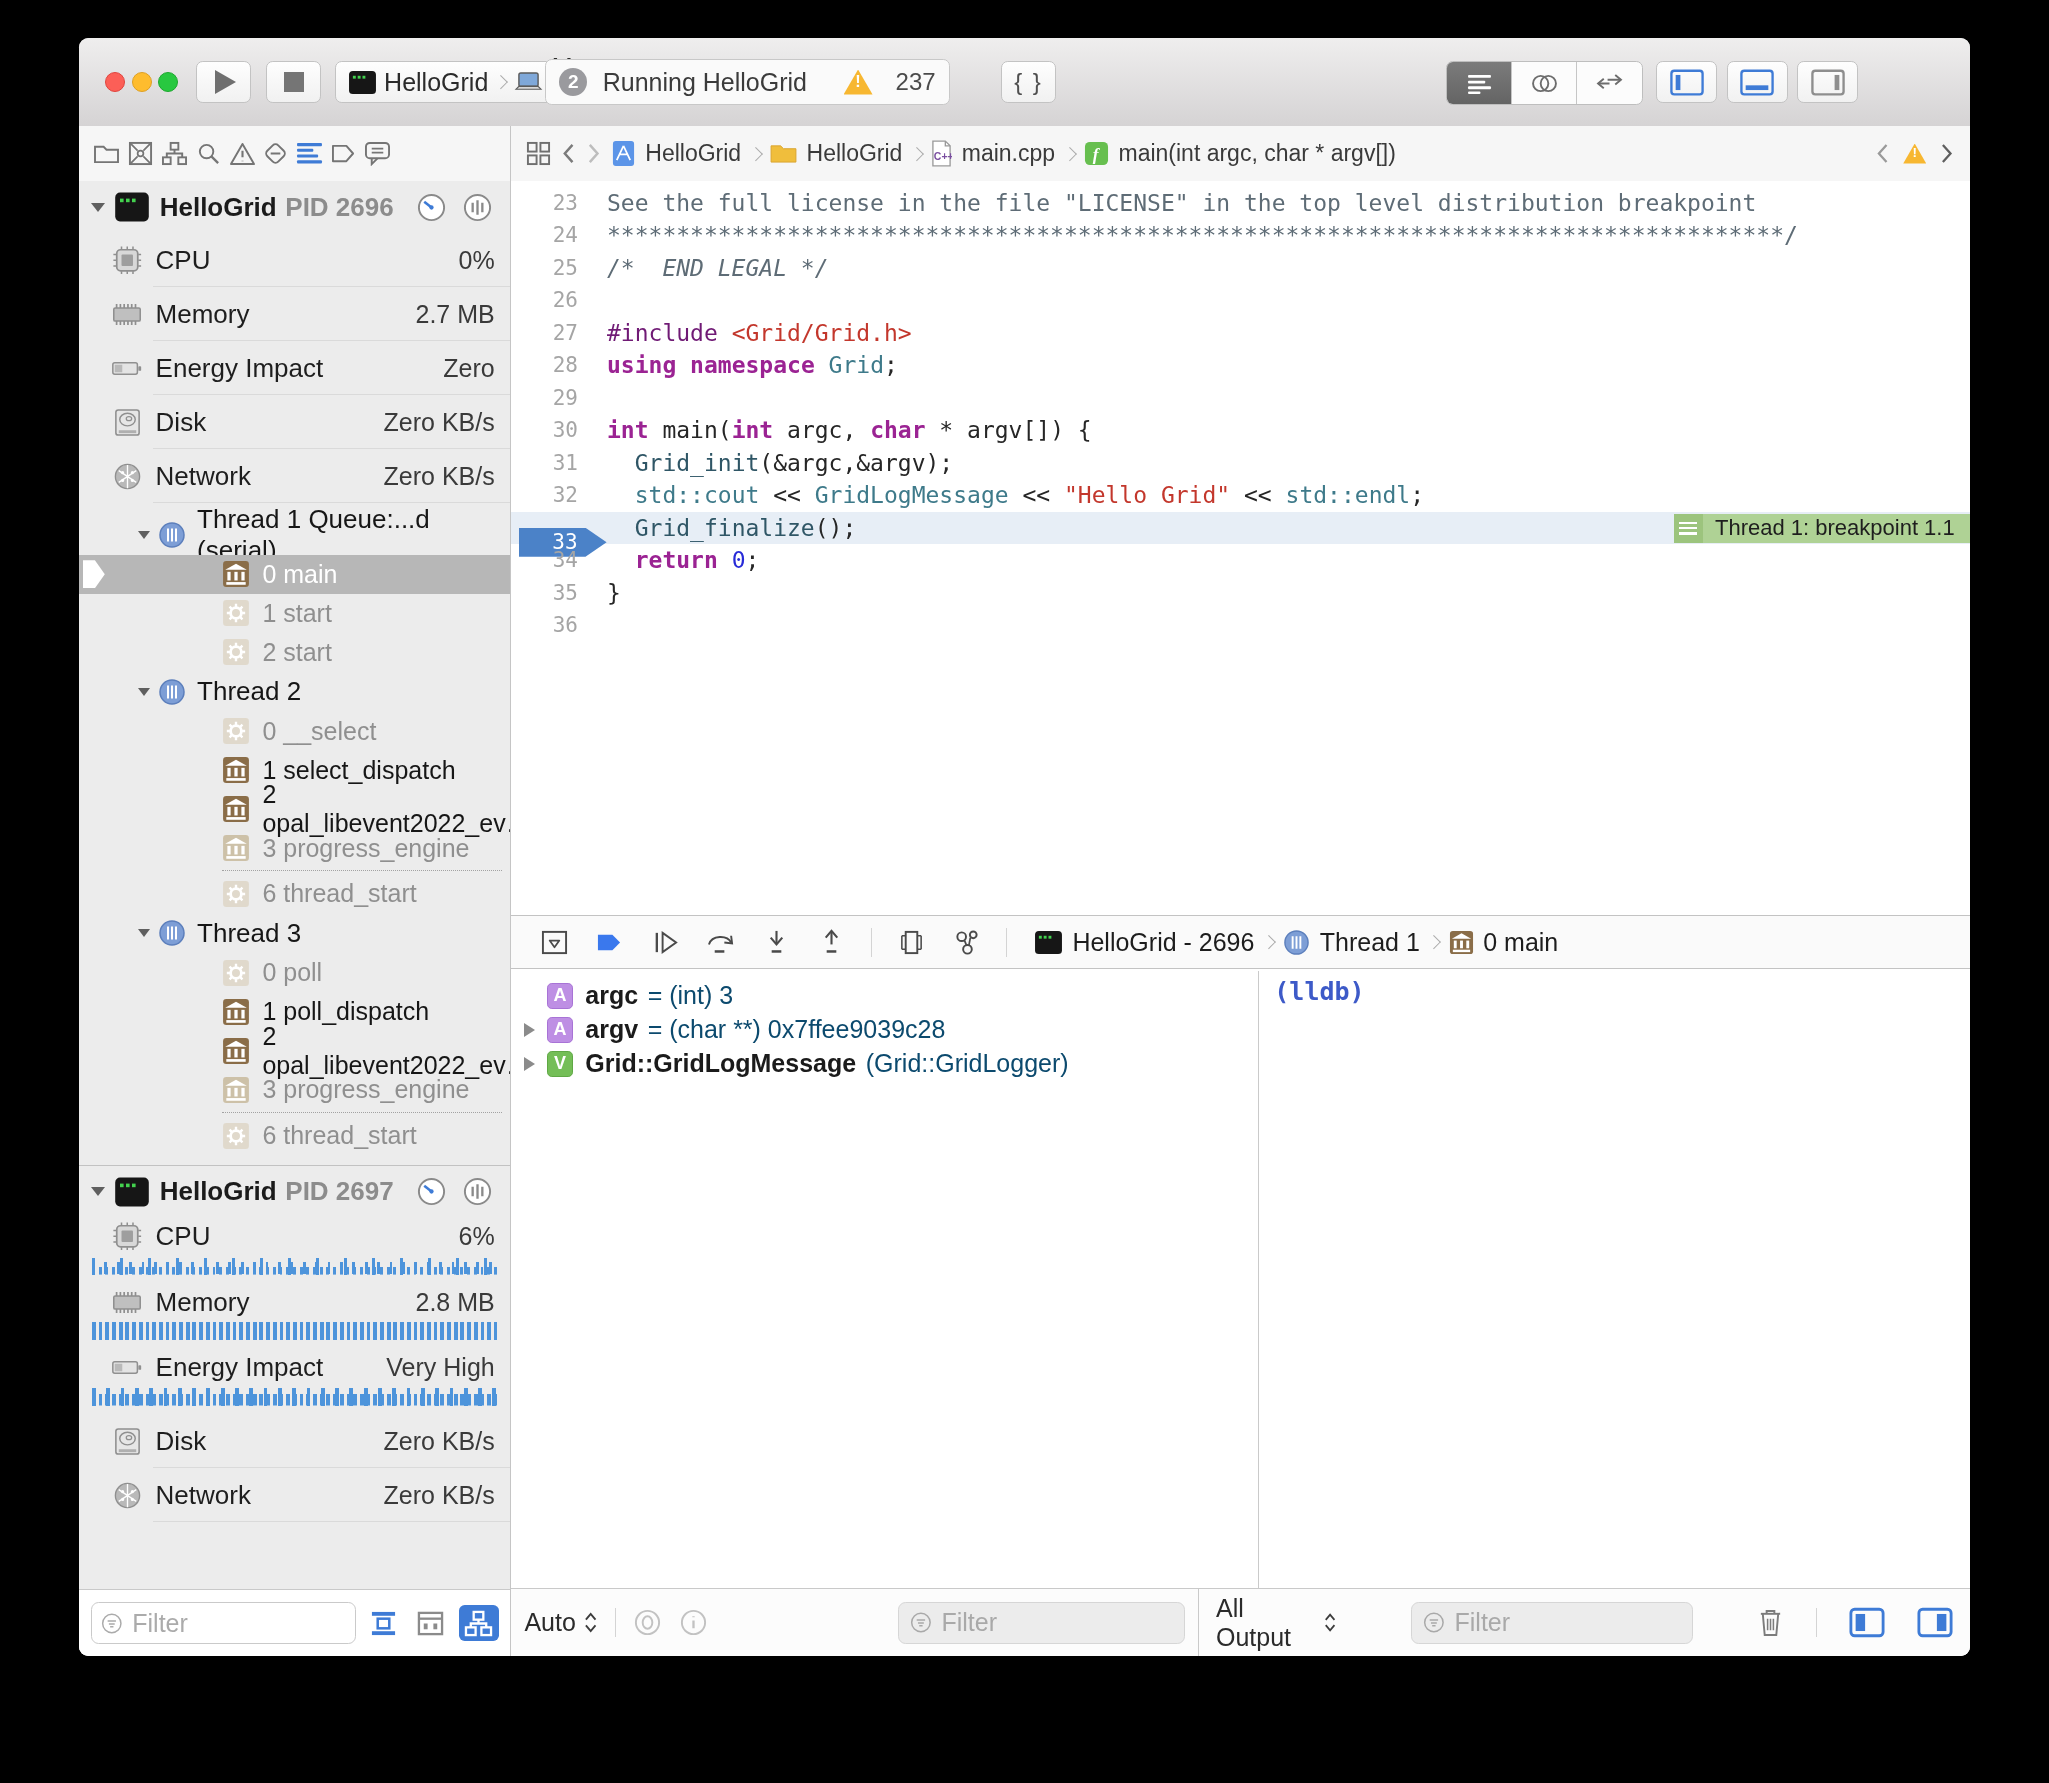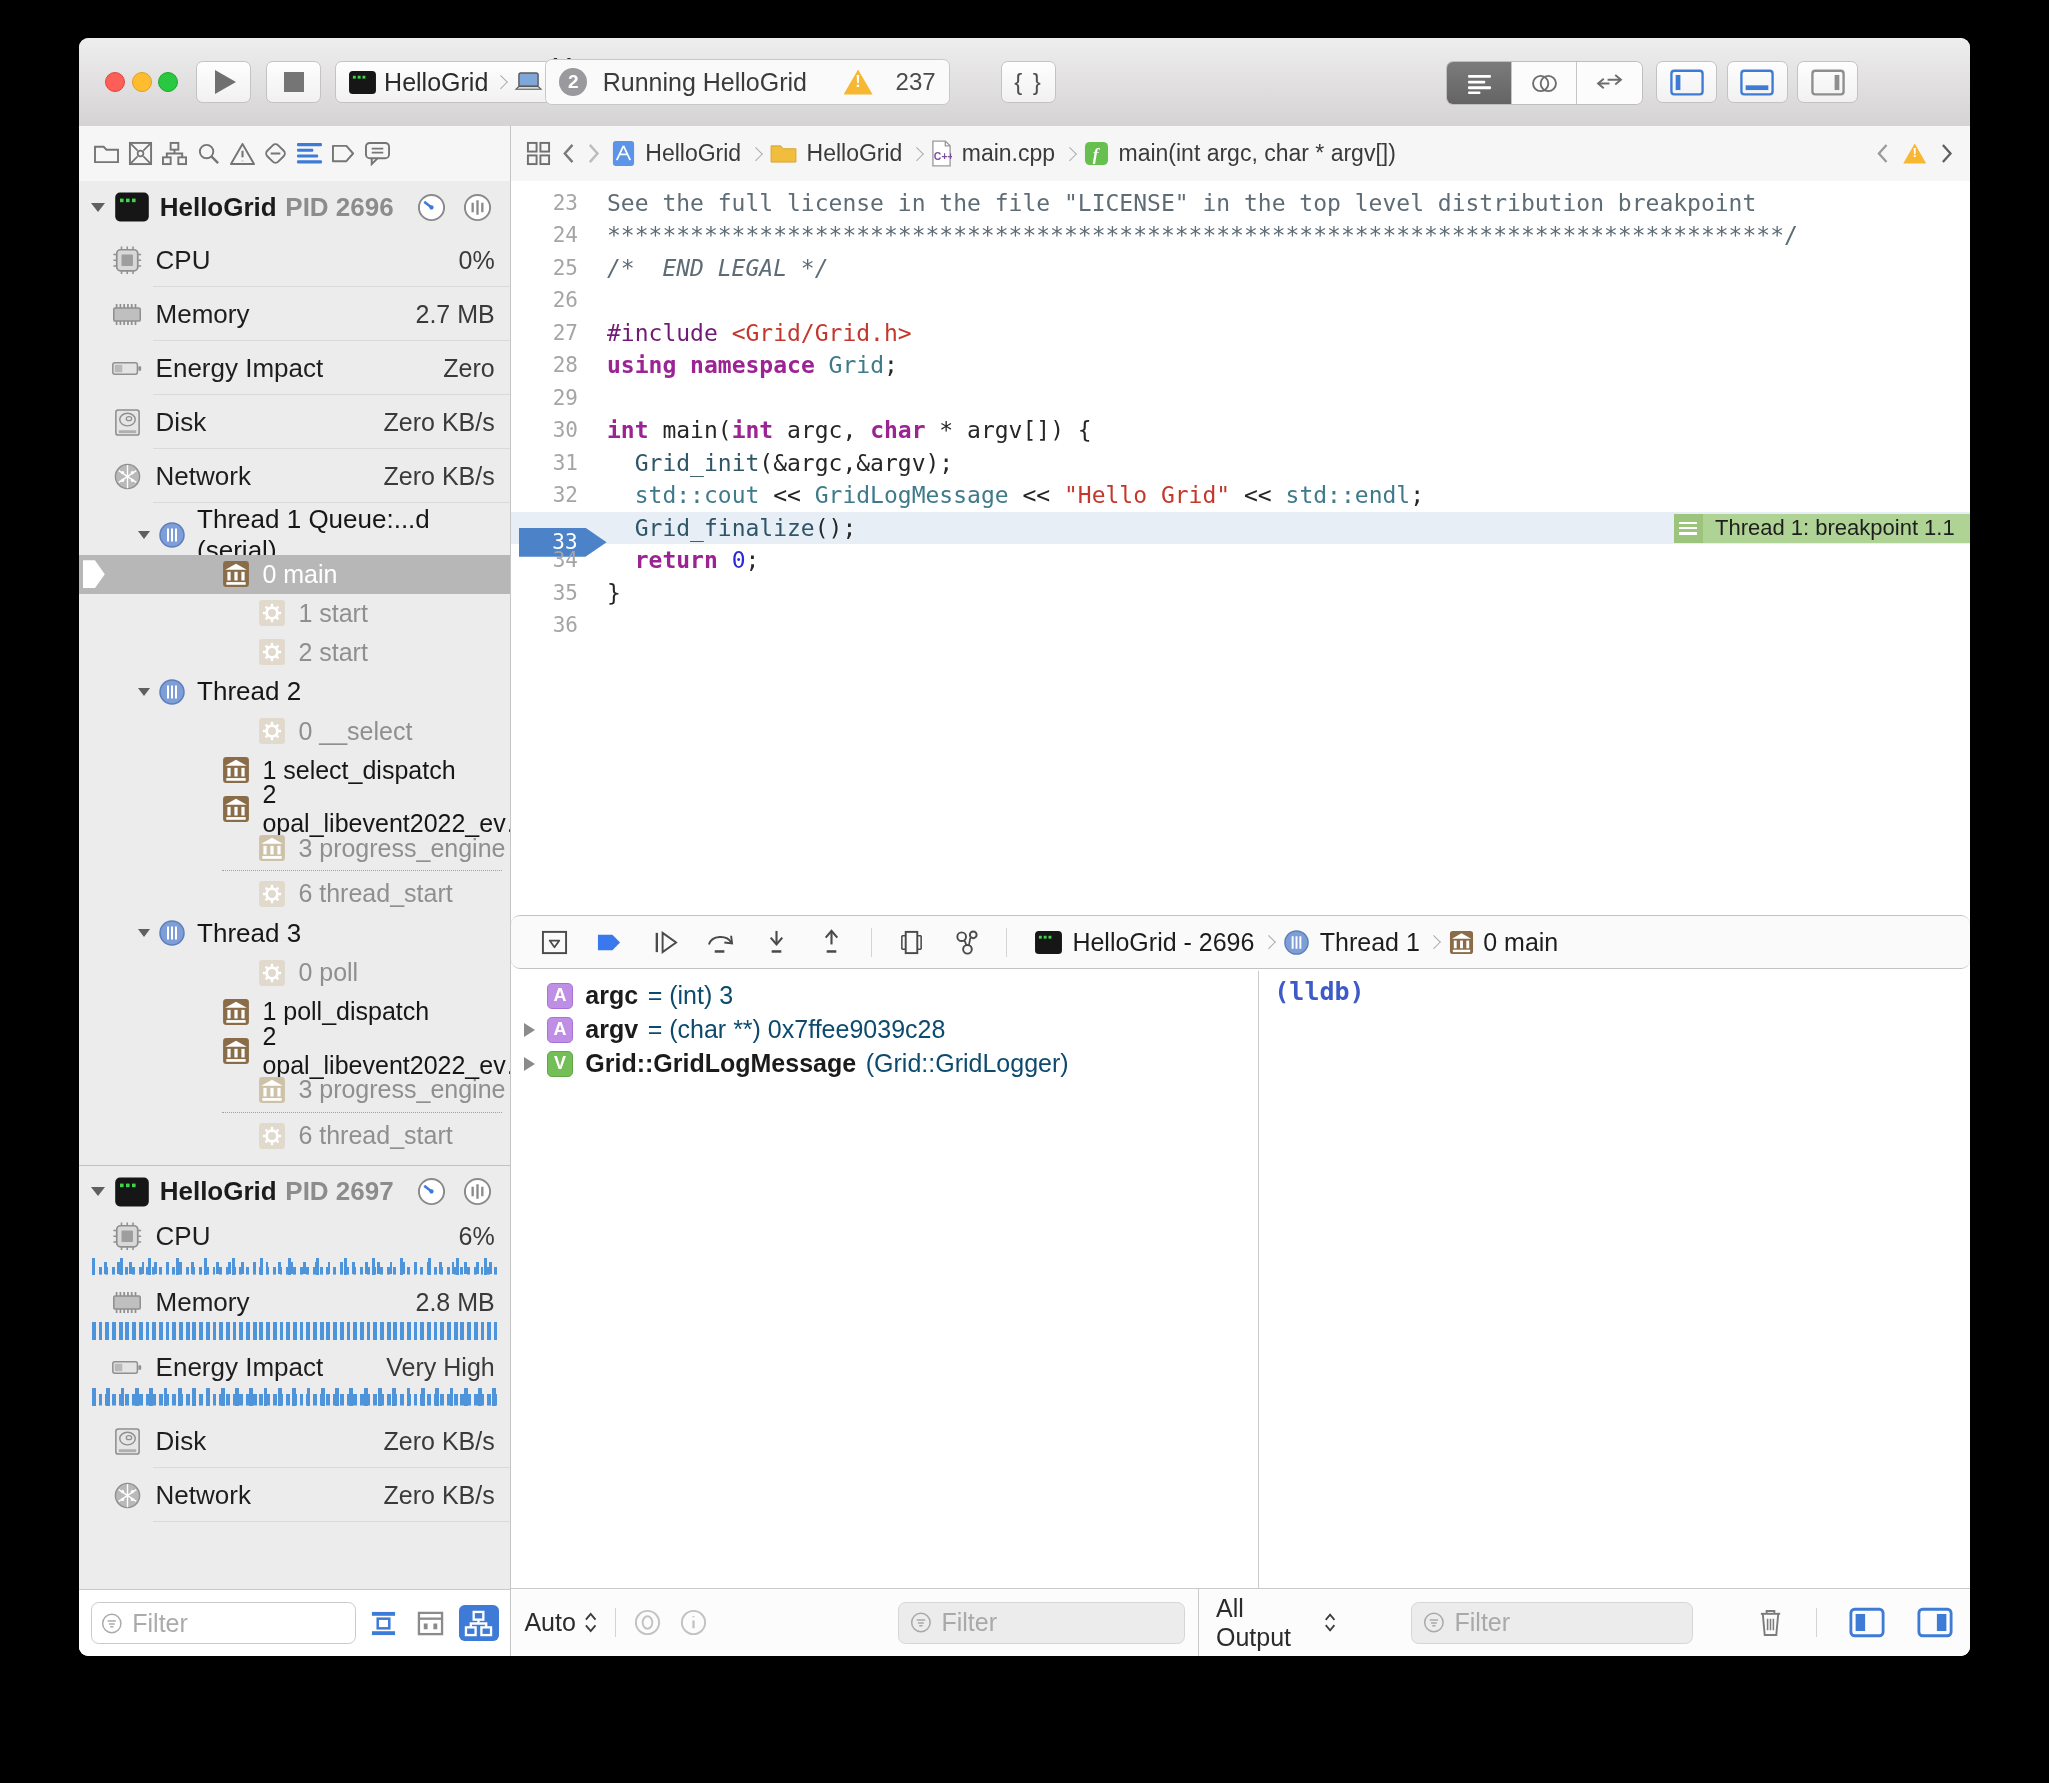--- a/index.html
+++ b/index.html
@@ -69,21 +69,21 @@
     repeating-linear-gradient(90deg,#4D94DB 0 2.9px,transparent 2.9px 28px) left bottom/100% 17px no-repeat;}
   .spark.full{background:repeating-linear-gradient(90deg,#4D94DB 0 3.8px,transparent 3.8px 6.7px) left bottom/100% 18px no-repeat;}
   .spark.energy{background:
     repeating-linear-gradient(90deg,#4D94DB 0 3.8px,transparent 3.8px 6.7px) left bottom/100% 11.5px no-repeat,
     repeating-linear-gradient(90deg,#4D94DB 0 3.8px,transparent 3.8px 14.3px) left bottom/100% 18px no-repeat;}
   .thread-head{height:40px;display:flex;align-items:center;padding-left:59px;font-size:26px;color:#161616;}
   .thread-head .disc{margin-right:7.6px;border-left-width:6.7px;border-right-width:6.7px;border-top-width:8.6px;}
   .thread-head .t-ico{margin-right:11.5px;display:flex;}
   .frame-row{height:39px;display:flex;align-items:center;padding-left:143px;position:relative;font-size:25px;color:#161616;}
   .frame-row .f-ico{margin-right:12.4px;display:flex;flex:none;}
-  .frame-row.dim{color:#8F8F8F;margin-left:36px;}
+  .frame-row.dim{color:#8F8F8F;}
   .frame-row.selected{background:#B7B7B7;color:#FFFFFF;}
   .frame-row.selected::before{content:"";position:absolute;left:3.8px;top:5.7px;width:22px;height:28px;background:#FFF;clip-path:polygon(0 0,55% 0,100% 50%,55% 100%,0 100%);}
   .dash-sep{border-top:1.9px dotted #A2A2A2;margin:2.9px 7.6px 2.9px 143px;}
   .sb-footer{position:absolute;left:0;right:0;bottom:0;height:67px;background:#FFFFFF;border-top:1px solid #C9C9C9;display:flex;align-items:center;padding:0 11.5px;gap:7.6px;box-sizing:border-box;}
   .filter-field{height:42px;border:1px solid #CACACA;border-radius:7.6px;background:#FFF;display:flex;align-items:center;padding:0 9.6px;gap:7.6px;box-sizing:border-box;flex:1;}
   .filter-field input{border:none;outline:none;background:transparent;font-size:25px;color:#444;width:100%;font-family:"Liberation Sans",sans-serif;}
   .filter-field input::placeholder{color:#ABABAB;}
   .sbf-ico{width:40px;height:36px;display:flex;align-items:center;justify-content:center;flex:none;}
   .sbf-ico.selblue{background:#3E7BD6;border-radius:5.7px;}
 
@@ -102,21 +102,21 @@
   .tk-fn{color:#2F5666;}
   .tk-num{color:#272AD8;}
   .tk-pl{color:#262626;}
   .it{font-style:italic;}
   .bp-badge{position:absolute;left:7.6px;top:16px;width:88px;height:29px;background:#4B82C8;clip-path:polygon(0 0,76% 0,100% 50%,76% 100%,0 100%);color:#FFF;text-align:right;padding-right:29px;line-height:29px;font-size:21px;box-sizing:border-box;font-family:"DejaVu Sans Mono","Liberation Mono",monospace;}
   .annot{position:absolute;right:0;top:1.9px;height:29px;background:#AFD295;display:flex;align-items:center;padding-right:15.3px;font-family:"Liberation Sans",sans-serif;font-size:22px;color:#1E1E1E;white-space:nowrap;}
   .annot-ico{width:29px;height:29px;background:#9CC47D;margin-right:12.4px;display:flex;flex-direction:column;justify-content:center;gap:2.9px;padding:0 5.7px;box-sizing:border-box;flex:none;}
   .annot-ico i{display:block;height:2.4px;background:#FFF;}
 
   
-  .dbgbar{position:absolute;left:0;top:734px;right:0;height:54px;background:#FAFAFA;border-top:1px solid #C3C3C3;border-bottom:1px solid #C3C3C3;display:flex;align-items:center;padding-left:27px;gap:23px;box-sizing:border-box;border-radius:9px;}
+  .dbgbar{position:absolute;left:0;top:734px;right:0;height:54px;background:#FAFAFA;border-top:1px solid #C3C3C3;border-bottom:1px solid #C3C3C3;display:flex;align-items:center;padding-left:27px;gap:23px;box-sizing:border-box;}
   .dbico{display:flex;align-items:center;justify-content:center;width:32.5px;height:32.5px;}
   .vsep{width:1px;height:29px;background:#D4D4D4;}
   .crumbs{display:flex;align-items:center;gap:9.6px;font-size:25px;color:#1D1D1D;margin-left:3.8px;}
   .vars{position:absolute;left:0;top:790px;width:748px;bottom:68px;background:#FFF;border-right:1px solid #CACACA;box-sizing:border-box;padding-top:7.6px;}
   .console{position:absolute;left:748px;top:790px;right:0;bottom:68px;background:#FFF;}
   .lldb{position:absolute;left:15.3px;top:5.7px;font-family:"DejaVu Sans Mono","Liberation Mono",monospace;font-size:25px;font-weight:bold;color:#3D5AC8;}
   .var-row{height:34px;display:flex;align-items:center;padding-left:9.6px;font-size:25px;color:#1B1B1B;}
   .var-tri{width:0;height:0;border-left:11.5px solid #8B8B8B;border-top:7.6px solid transparent;border-bottom:7.6px solid transparent;margin:0 11.5px 0 3.8px;flex:none;}
   .var-tri.hidden{visibility:hidden;}
   .var-badge{width:26px;height:26px;border-radius:4.8px;color:#FFF;font-weight:bold;font-size:18px;display:flex;align-items:center;justify-content:center;margin-right:12.4px;flex:none;}

